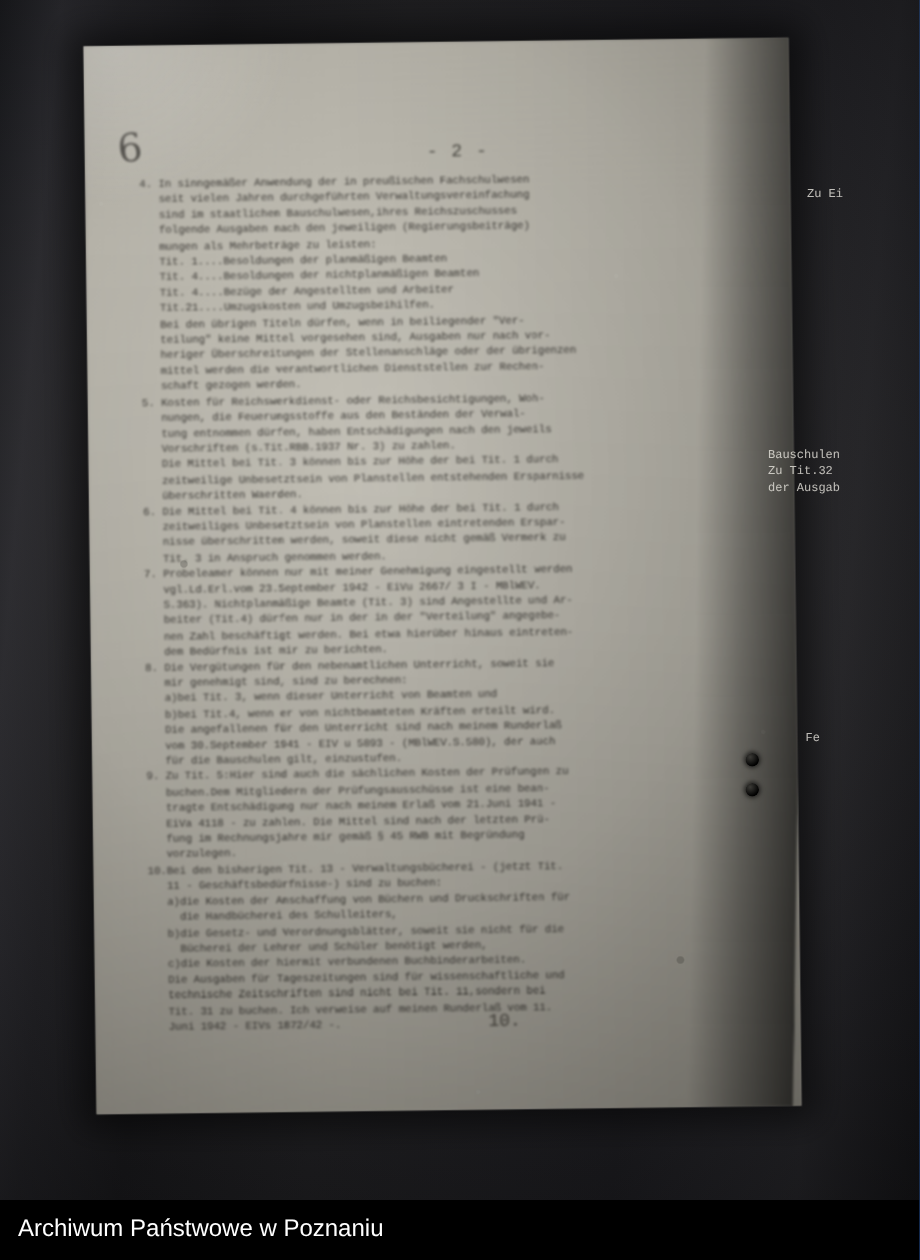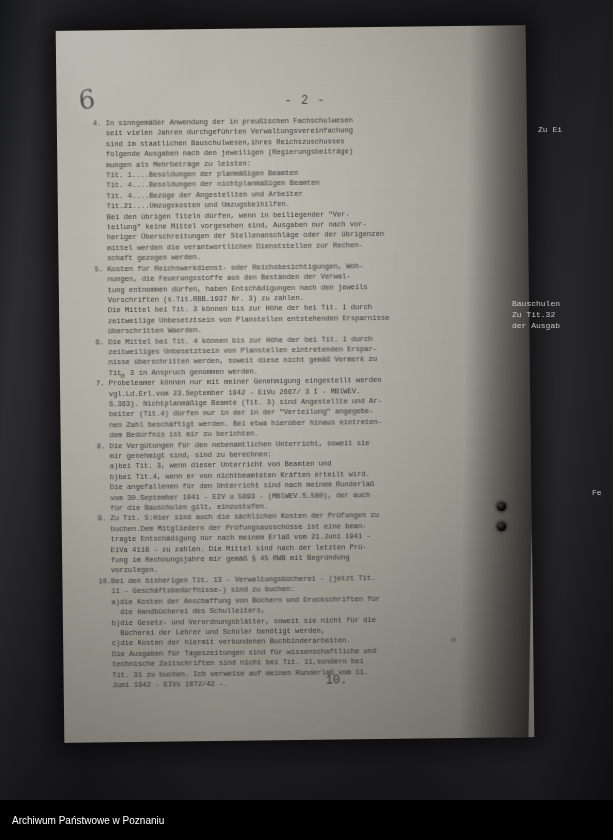--- a/index.html
+++ b/index.html
@@ -147,21 +147,21 @@
   .margin-note {
     position: absolute;
     font-family: "Liberation Mono", monospace;
     font-size: 8px;
     line-height: 11px;
     color: rgba(228,226,218,0.82);
     text-align: left;
   }
   .note-1 { left: 538px; top: 124px; }
   .note-2 { left: 512px; top: 298px; width: 96px; }
-  .note-3 { left: 592px; top: 487px; }
+  .note-3 { left: 537px; top: 487px; }
   
   .punch {
     position: absolute;
     width: 9px;
     height: 9px;
     border-radius: 50%;
     background: radial-gradient(circle at 35% 30%, #3b3a36, #000 70%);
     box-shadow: 0 0 3px 1px rgba(0,0,0,0.6);
   }
   .punch-a { left: 497px; top: 502px; }
@@ -173,21 +173,21 @@
     bottom: 0;
     width: 613px;
     height: 40px;
     background: #000;
     display: flex;
     align-items: center;
   }
   .caption-text {
     margin-left: 12px;
     color: #ffffff;
-    font-size: 10px;
+    font-size: 16px;
     font-family: "Liberation Sans", sans-serif;
   }
 </style>
 </head>
 <body>
 
 <div class="viewer">
 
   <div class="photo">
 

